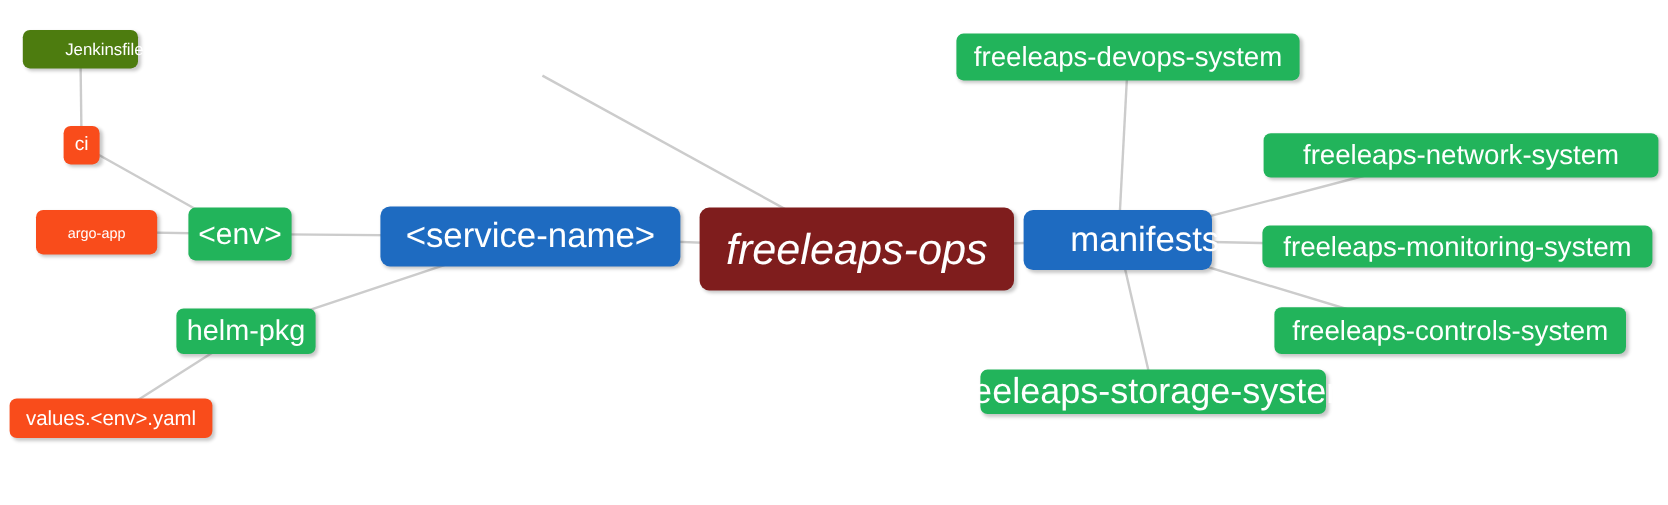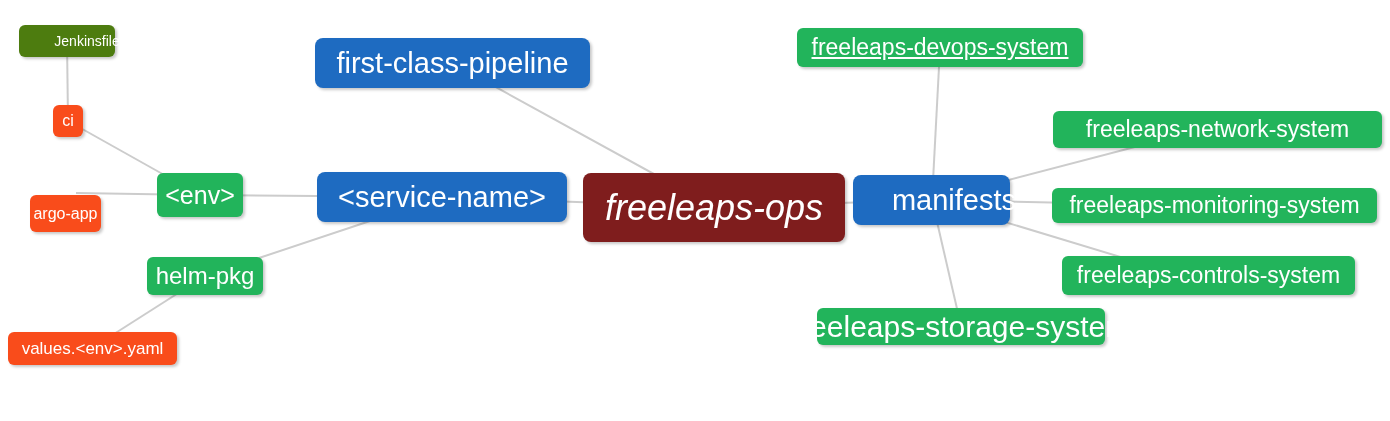--- a/index.html
+++ b/index.html
@@ -42,29 +42,29 @@
   .node.lg { border-radius: 8px; }
   .blue   { background: #1e6bc1; }
   .green  { background: #22b45b; }
   .orange { background: #4d7c0f; padding-left: 40px; }
   .red    { background: #f94c1b; text-align: center; }
   .dark   { background: #7f1d1d; font-style: italic; }
 
   
   #n-jenkinsfile { left: 19px;  top: 25px;  width: 96px;  height: 32px; font-size: 14px; }
   #n-ci          { left: 53px;  top: 105px; width: 30px;  height: 32px; font-size: 16px; }
-  #n-argo-app    { left: 30px;  top: 175px; width: 71px;  height: 37px; font-size: 16px; margin-top: 20px; }
+  #n-argo-app    { left: 30px;  top: 175px; width: 101px;  height: 37px; font-size: 12px; }
   #n-env         { left: 157px; top: 173px; width: 86px;  height: 44px; font-size: 25px; }
   #n-helm-pkg    { left: 147px; top: 257px; width: 116px; height: 38px; font-size: 24px; }
   #n-values      { left: 8px;   top: 332px; width: 169px; height: 33px; font-size: 17px; }
   #n-pipeline    { left: 315px; top: 38px;  width: 275px; height: 50px; font-size: 29px; }
   #n-service     { left: 317px; top: 172px; width: 250px; height: 50px; font-size: 29px; }
   #n-ops         { left: 583px; top: 173px; width: 262px; height: 69px; font-size: 36px; }
   #n-manifests   { left: 853px; top: 175px; width: 157px; height: 50px; font-size: 29px; padding-left: 45px; }
-  #n-devops      { left: 797px; top: 28px;  width: 286px; height: 39px; font-size: 23px; text-decoration: underline; }
+  #n-devops      { left: 797px; top: 28px;  width: 286px; height: 39px; font-size: 23px; }
   #n-network     { left: 1053px;top: 111px; width: 329px; height: 37px; font-size: 23px; }
   #n-monitoring  { left: 1052px;top: 188px; width: 325px; height: 35px; font-size: 23px; }
   #n-controls    { left: 1062px;top: 256px; width: 293px; height: 39px; font-size: 23px; }
   #n-storage     { left: 817px; top: 308px; width: 288px; height: 37px; font-size: 30px; }
 </style>
 </head>
 <body>
 
 <div class="canvas">
 
@@ -84,21 +84,20 @@
     <line x1="932" y1="200" x2="1180" y2="275"></line>
     <line x1="932" y1="200" x2="961" y2="326"></line>
   </svg>
 
   <div id="n-jenkinsfile" class="node orange">Jenkinsfile</div>
   <div id="n-ci" class="node red">ci</div>
   <div id="n-argo-app" class="node red">argo-app</div>
   <div id="n-env" class="node green">&lt;env&gt;</div>
   <div id="n-helm-pkg" class="node green">helm-pkg</div>
   <div id="n-values" class="node red">values.&lt;env&gt;.yaml</div>
-  <div id="n-pipeline" class="node blue lg">first-class-pipeline</div>
   <div id="n-service" class="node blue lg">&lt;service-name&gt;</div>
   <div id="n-ops" class="node dark lg">freeleaps-ops</div>
   <div id="n-manifests" class="node blue lg">manifests</div>
   <div id="n-devops" class="node green">freeleaps-devops-system</div>
   <div id="n-network" class="node green">freeleaps-network-system</div>
   <div id="n-monitoring" class="node green">freeleaps-monitoring-system</div>
   <div id="n-controls" class="node green">freeleaps-controls-system</div>
   <div id="n-storage" class="node green">freeleaps-storage-system</div>
 
 </div>

